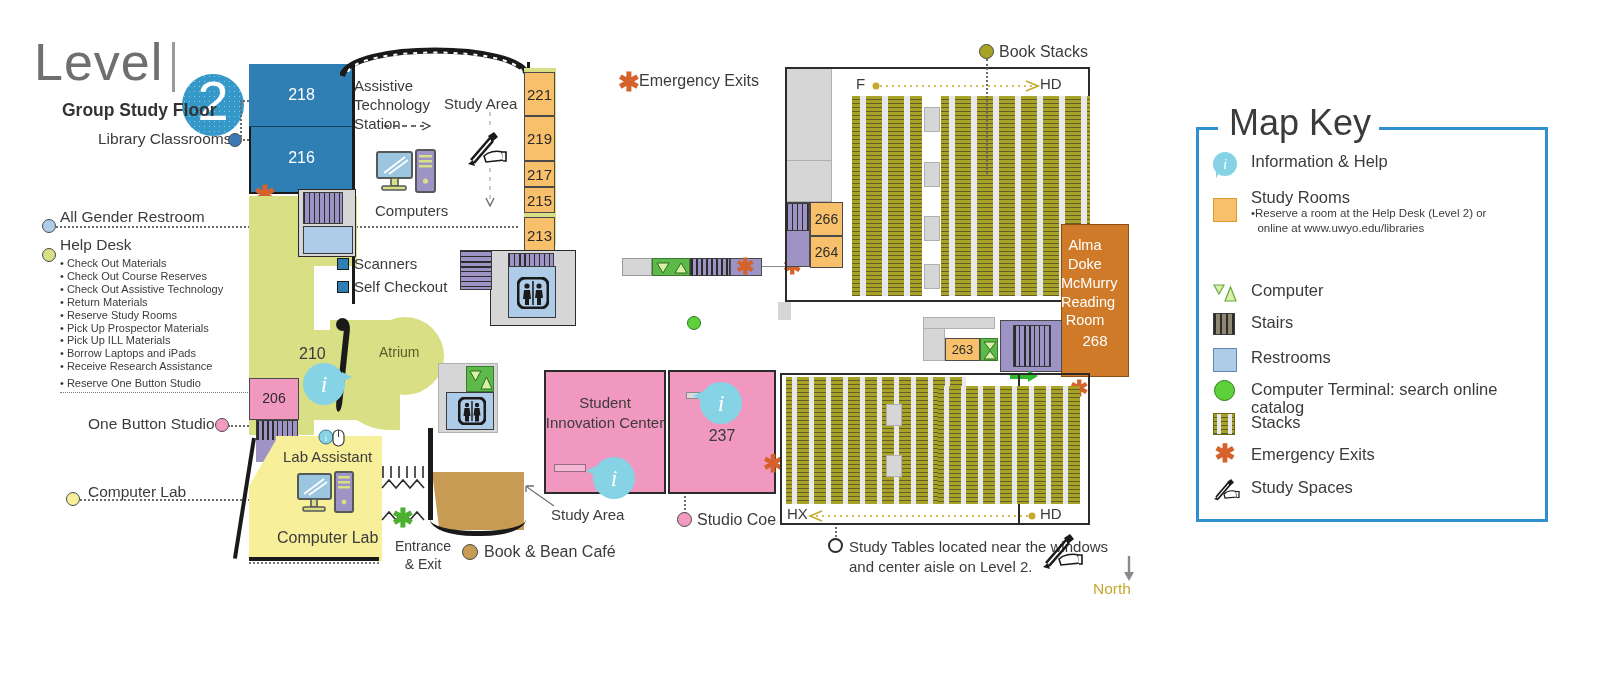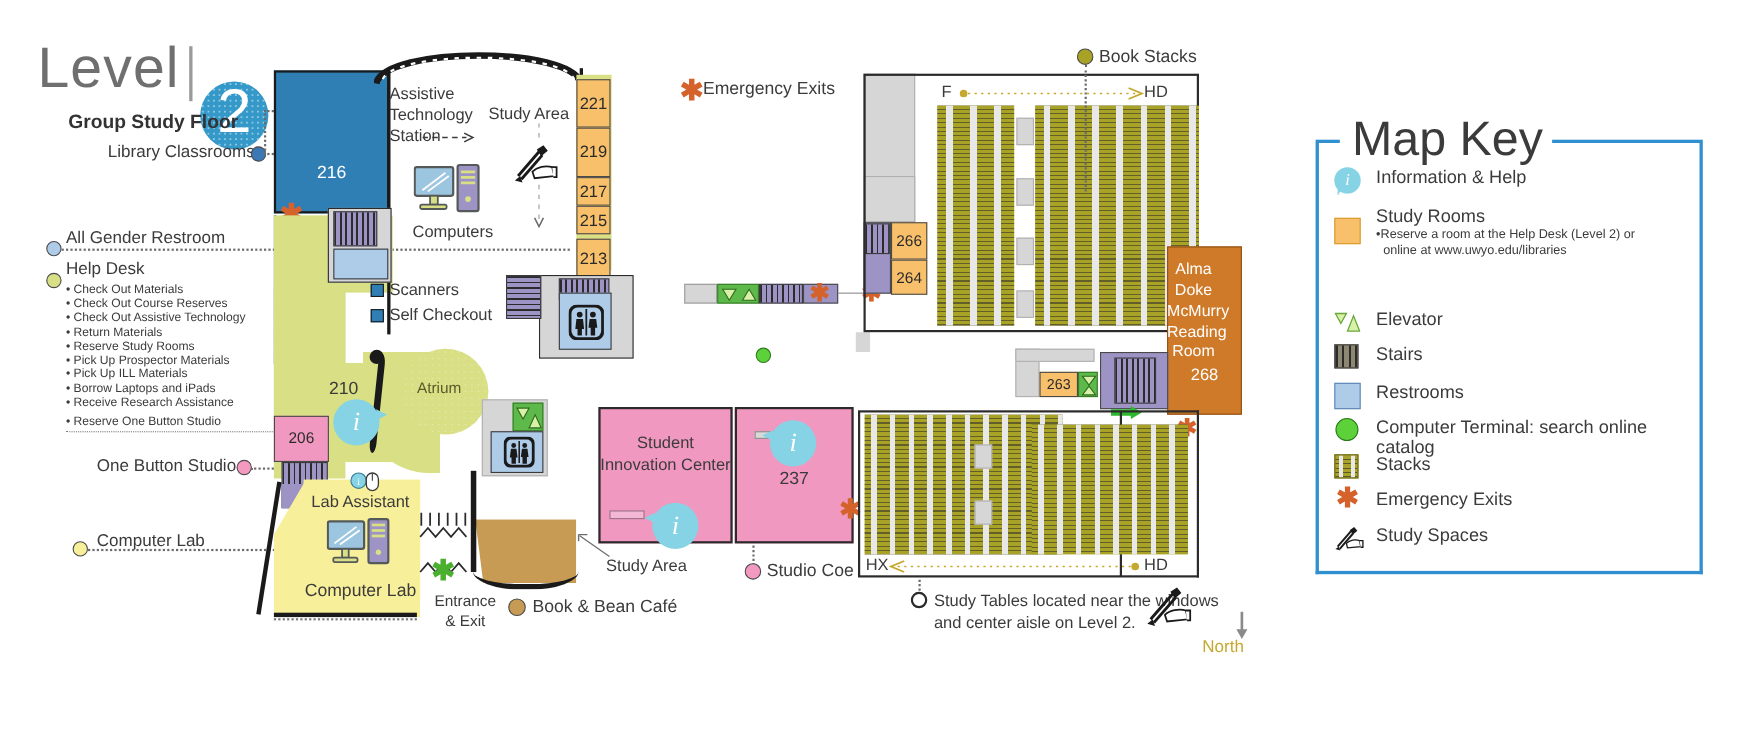--- a/index.html
+++ b/index.html
@@ -159,21 +159,21 @@
     border: 3px solid #2f8fcf;
     border-top: none;
   }
   #mapkey-top-left {
     position:absolute; left:-3px; top:-3px; width:22px; height:3px; background:#2f8fcf;
   }
   #mapkey-top-right {
     position:absolute; right:-3px; top:-3px; width:210px; height:3px; background:#2f8fcf;
   }
   #mapkey-title {
-    position:absolute; left:22px; top:-28px; font-size:44px;
+    position:absolute; left:22px; top:-28px; font-size:36px;
     color:#3b3b3b; font-weight:400; background:#fff; padding:0 8px;text-align:right;
   }
   .key-row { position:absolute; left:14px; display:flex; align-items:flex-start; }
   .key-swatch {
     width:24px; height:24px; flex:none; margin-right:14px;
   }
   .key-text { font-size:16.5px; color:#3b3b3b; line-height:1.12; }
   .key-sub { font-size:11.5px; color:#3b3b3b; line-height:1.25; }
 
   .sq-orange { background:#f8c06a; border:1.6px solid #d99a2e; }
@@ -239,20 +239,23 @@
 
   <div class="abs callout-label" style="left:88px; top:415px;">One Button Studio</div>
   <div class="abs dot" style="left:215px; top:418px; width:14px; height:14px; background:#f49ac1;"></div>
   <div class="abs leader" style="left:228px; top:425px; width:28px;"></div>
 
   <div class="abs callout-label" style="left:88px; top:483px;">Computer Lab</div>
   <div class="abs dot" style="left:66px; top:492px; width:14px; height:14px; background:#f7ef9a;"></div>
   <div class="abs leader" style="left:80px; top:499px; width:178px;"></div>
 
   <div class="shape" style="left:249px; top:64px; width:105px; height:130px; background:#2f7fb5; border:2px solid #1a1a1a;"></div>
+  <div class="shape" style="left:249px; top:64px; width:105px; height:63px; background:#2f7fb5; border-bottom:1px solid #16405d;">
+    <div class="roomnum white" style="top:22px;">218</div>
+  </div>
   <div class="shape" style="left:249px; top:127px; width:105px; height:67px;">
     <div class="roomnum white" style="top:22px;">216</div>
   </div>
 
   <div class="abs estar" style="left:254px; top:182px;">✱</div>
 
   <div class="shape room-yellowgreen" style="left:249px; top:196px; width:65px; height:135px; border:none; border-left:2px solid #1a1a1a;"></div>
   <div class="shape room-yellowgreen" style="left:249px; top:196px; width:108px; height:70px; border:none;"></div>
   <div class="shape room-yellowgreen" style="left:281px; top:330px; width:100px; height:90px; border:none;"></div>
   <div class="shape room-yellowgreen" style="left:249px; top:260px; width:65px; height:175px; border:none;"></div>
@@ -635,21 +638,21 @@
     </div>
 
 
     <div class="key-row" style="top:151px;">
       <div class="key-swatch" style="position:relative;">
         <svg width="24" height="24" viewBox="0 0 24 24">
           <path d="M1 4 L11 4 L6 13 Z" fill="#d8f0a8" stroke="#6aa83a" stroke-width="1.2"></path>
           <path d="M12 20 L23 20 L17.5 6 Z" fill="#d8f0a8" stroke="#6aa83a" stroke-width="1.2"></path>
         </svg>
       </div>
-      <div class="key-text">Elevator</div>
+      <div class="key-text">Computer</div>
     </div>
 
     <div class="key-row" style="top:183px;">
       <div class="key-swatch sq-stairs" style="width:22px;height:22px;"></div>
       <div class="key-text" style="margin-left:2px;">Stairs</div>
     </div>
 
     <div class="key-row" style="top:218px;">
       <div class="key-swatch sq-blue"></div>
       <div class="key-text">Restrooms</div>

